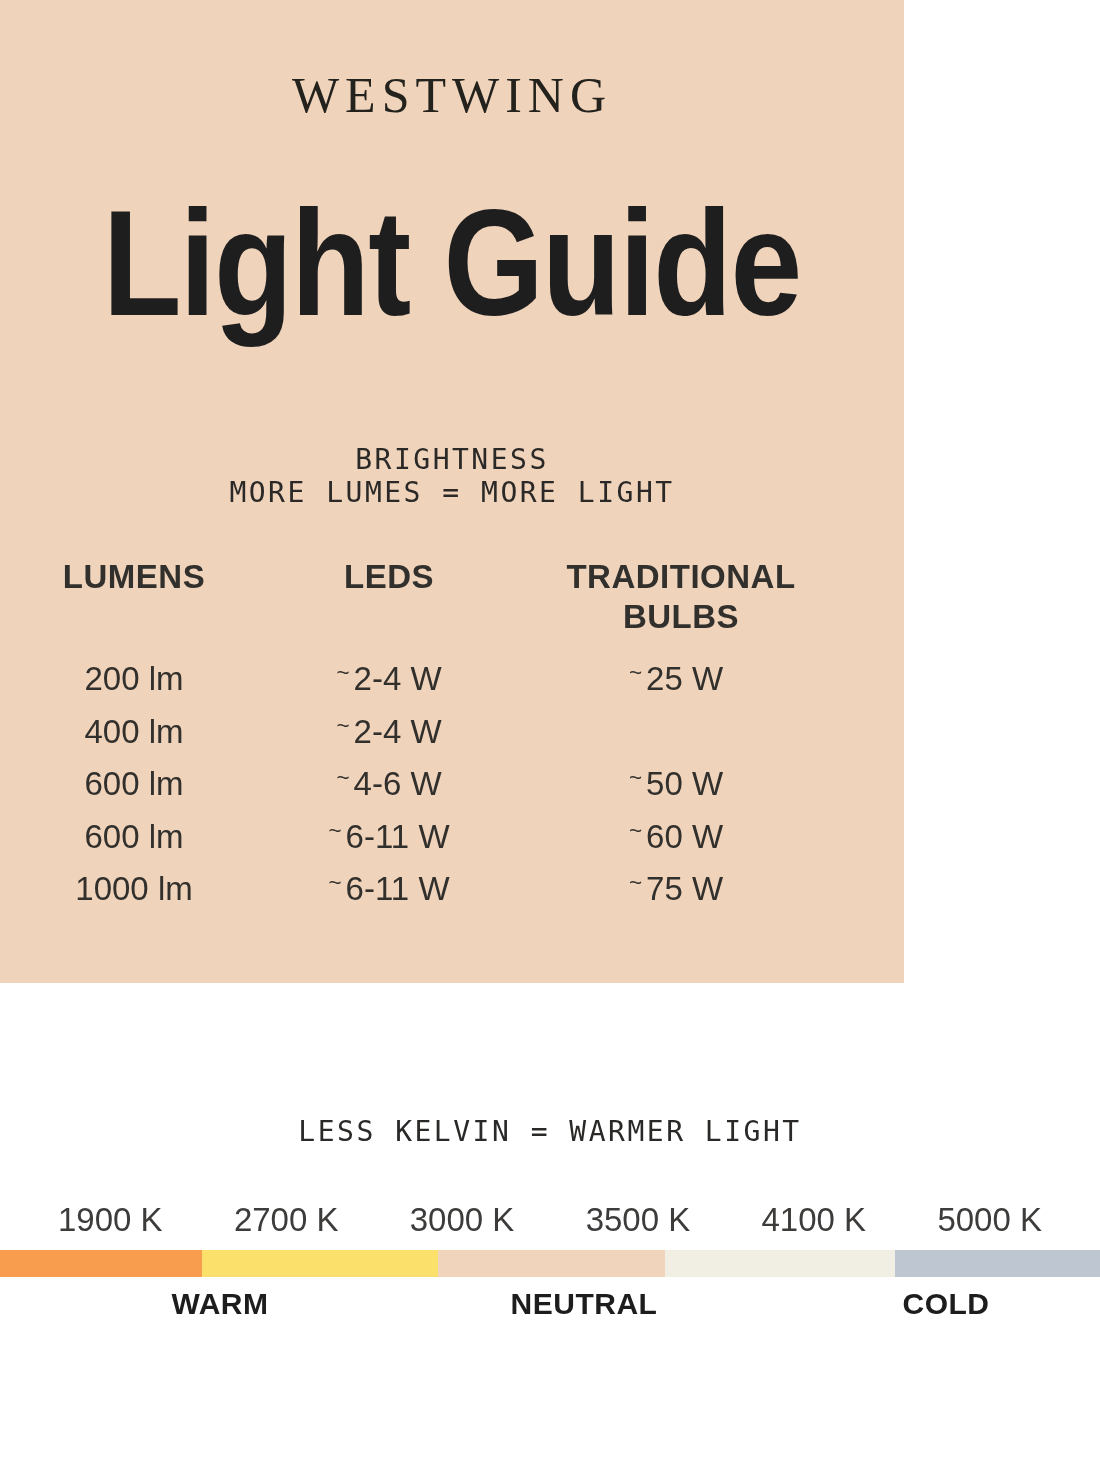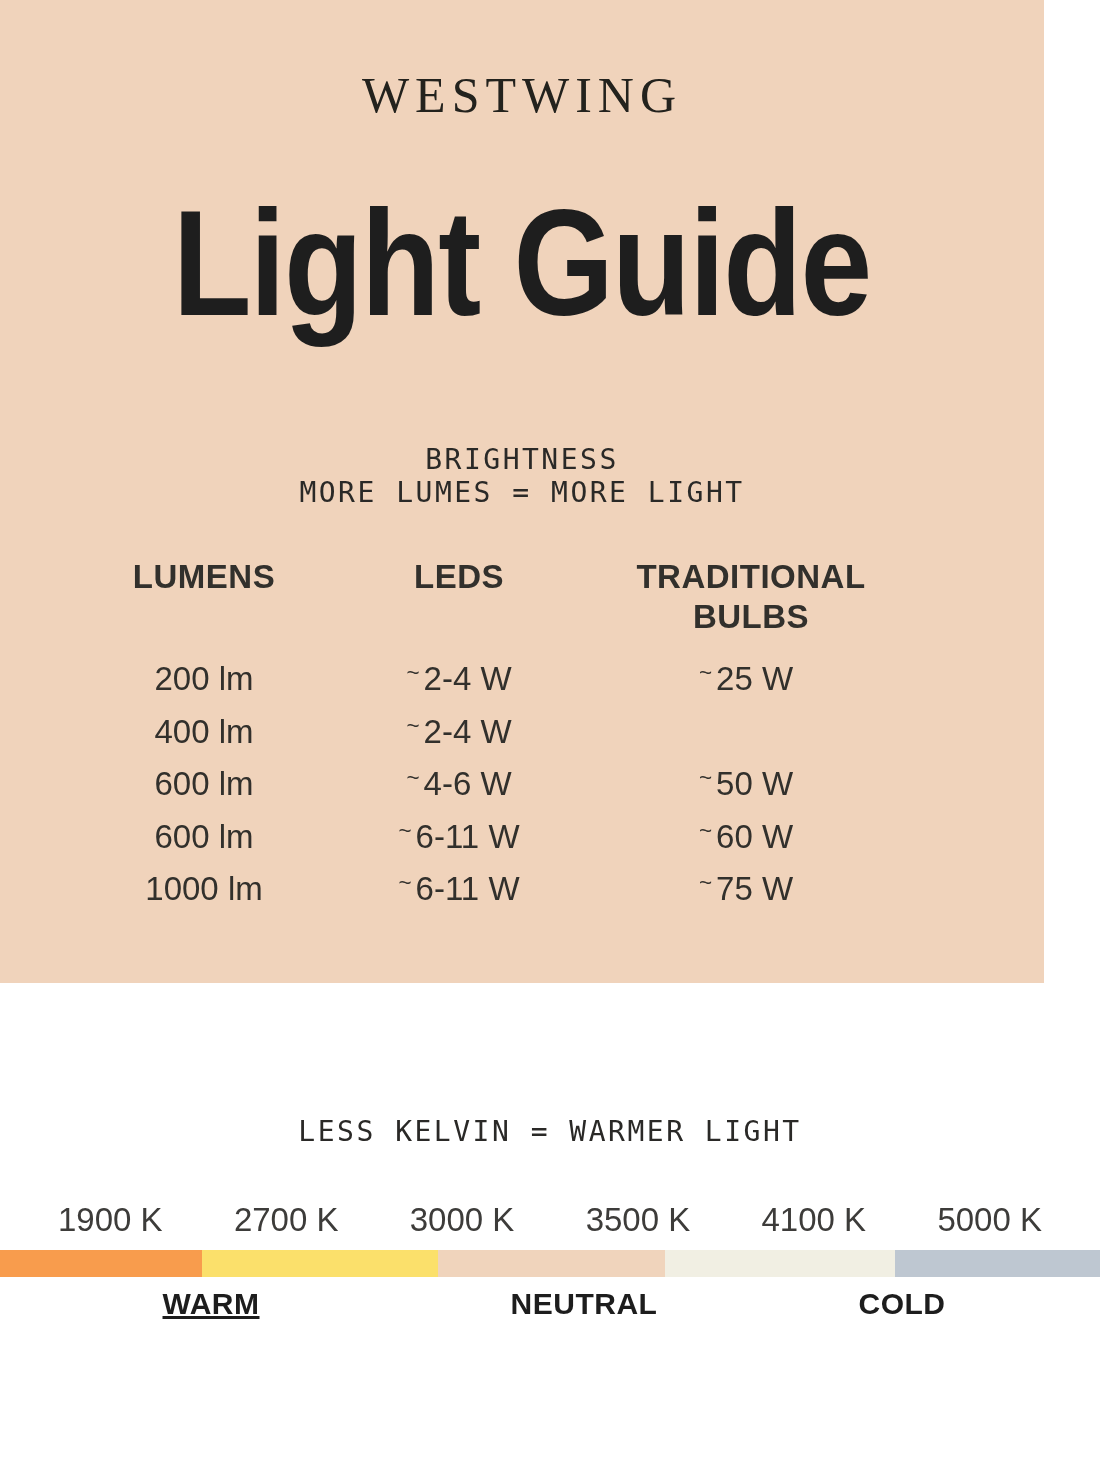--- a/index.html
+++ b/index.html
@@ -6,21 +6,21 @@
   html, body { width: 1100px; }
   body {
     font-family: "Liberation Sans", sans-serif;
     background: #ffffff;
     color: #222222;
   }
   .page { width: 1100px; height: 1467px; overflow: hidden; }
 
   
   .top-section {
-    width: 1044px; height: 983px;
+    width: 904px; height: 983px;
     background: #F0D3BB;
     text-align: center;
   }
   .logo {
     padding-top: 70px;
     font-family: "Liberation Serif", serif;
     font-size: 50px;
     line-height: 50px;
     letter-spacing: 6px;
     color: #23221d;
@@ -103,23 +103,23 @@
   .zone-row { position: relative; height: 42px; margin-top: 10px; }
   .zone-label {
     position: absolute;
     transform: translateX(-50%);
     font-weight: bold;
     font-size: 30px;
     letter-spacing: 0.5px;
     color: #1d1d1d;
     white-space: nowrap;
   }
-  .zone-warm    { left: 211px; text-decoration: underline; }
+  .zone-warm    { left: 220px; }
   .zone-neutral { left: 584px; }
-  .zone-cold    { left: 902px; }
+  .zone-cold    { left: 946px; }
 </style>
 </head>
 <body>
 
 <div class="page">
 
   <section class="top-section">
     <div class="logo">WESTWING</div>
 
     <h1 class="page-title"><span class="inner">Light Guide</span></h1>

